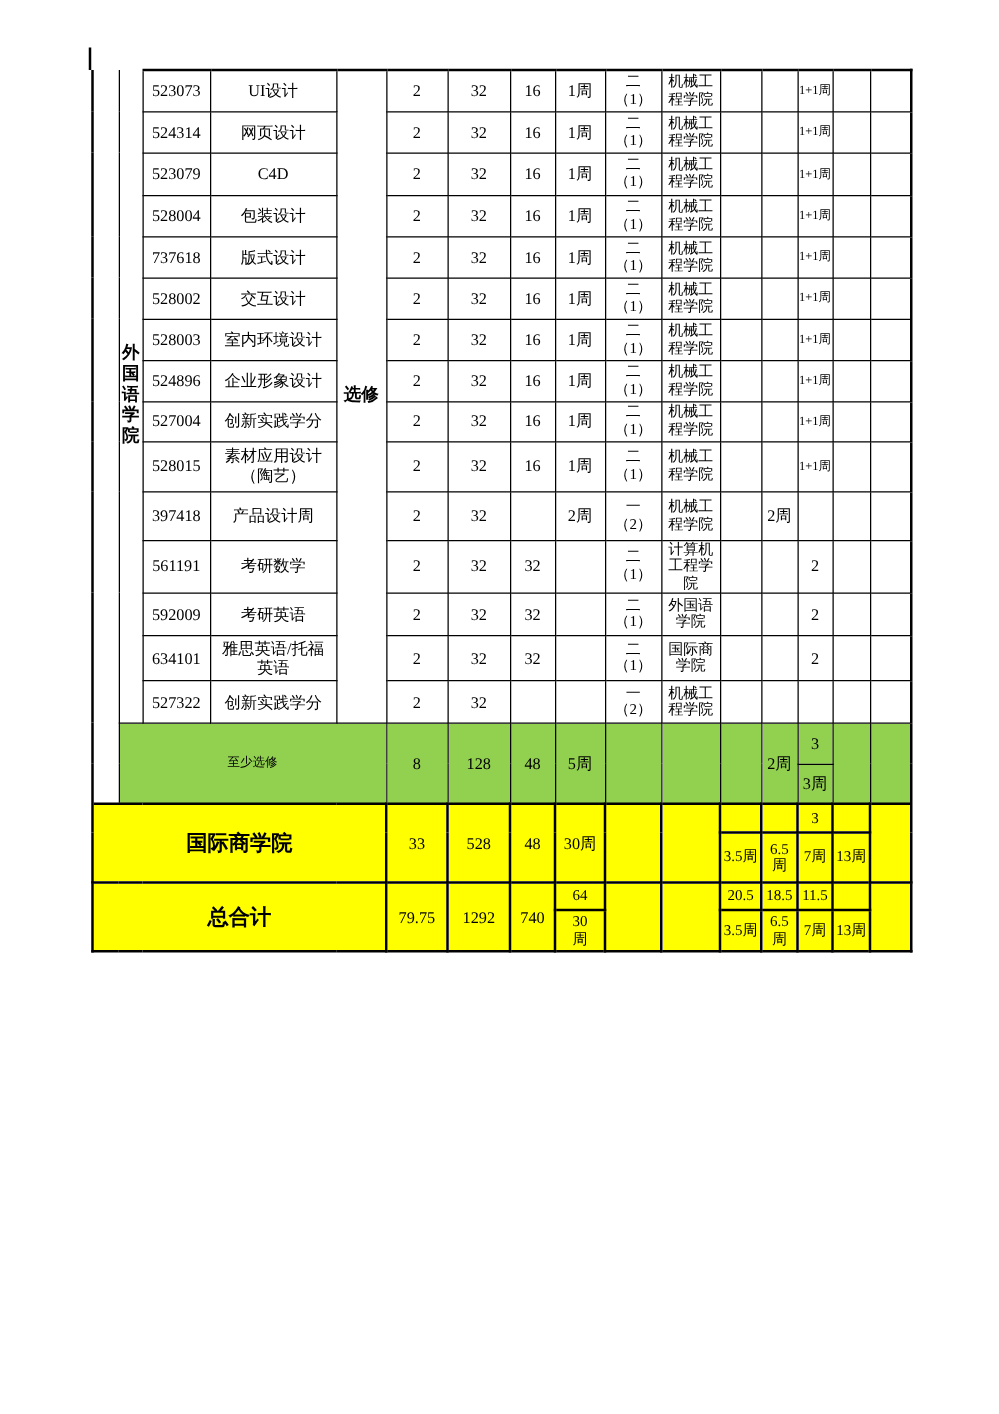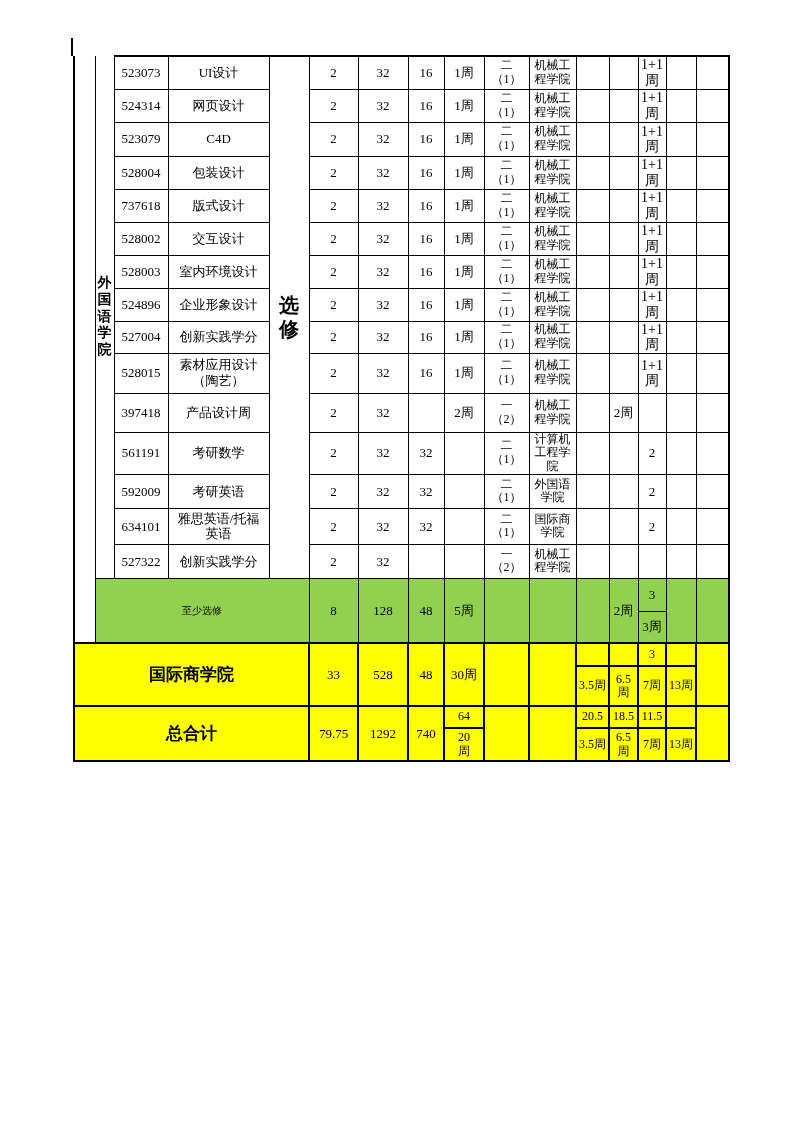--- a/index.html
+++ b/index.html
@@ -13,23 +13,23 @@
     position:absolute;left:73px;top:55px;width:655px;
     border-collapse:collapse;table-layout:fixed;
   }
   td{
     border:1px solid #000;padding:0;margin:0;text-align:center;vertical-align:middle;
     font-size:13px;line-height:1.2;white-space:pre-line;overflow:hidden;color:#000;
   }
   
   td.sec{vertical-align:top;padding-top:80px;font-weight:bold;font-size:14px;line-height:1.75;border-top:none;}
   td.sub{font-weight:bold;font-size:14px;line-height:1.2;border-top:none;}
-  td.elect{font-weight:bold;font-size:20px;}
+  td.elect{font-weight:bold;font-size:14px;}
   td.sm{font-size:12px;line-height:1.15;}
-  td.xs{font-size:14px;line-height:1.1;}
+  td.xs{font-size:10px;line-height:1.1;}
   
   td.green{background:#92d050;}
   td.glabel{font-size:10px;}
   tr.yrow td{background:#ffff00;border-width:2px;}
   td.ylabel{font-weight:bold;font-size:17px;}
   td.ysub{font-size:12px;line-height:1.15;}
   
   .bt2{border-top-width:2px;}
   .br2{border-right-width:2px;}
   .bl2{border-left-width:2px;padding-left:27px;}
@@ -369,21 +369,21 @@
       <td class="ysub">64</td>
       <td rowspan="2"></td>
       <td rowspan="2"></td>
       <td class="ysub">20.5</td>
       <td class="ysub">18.5</td>
       <td class="ysub">11.5</td>
       <td class="ysub"></td>
       <td rowspan="2"></td>
     </tr>
     <tr class="yrow" style="height:33px">
-      <td class="ysub">20
+      <td class="ysub">30
 周</td>
       <td class="ysub">3.5周</td>
       <td class="ysub">6.5
 周</td>
       <td class="ysub">7周</td>
       <td class="ysub">13周</td>
     </tr>
 
     </tbody>
   </table>

